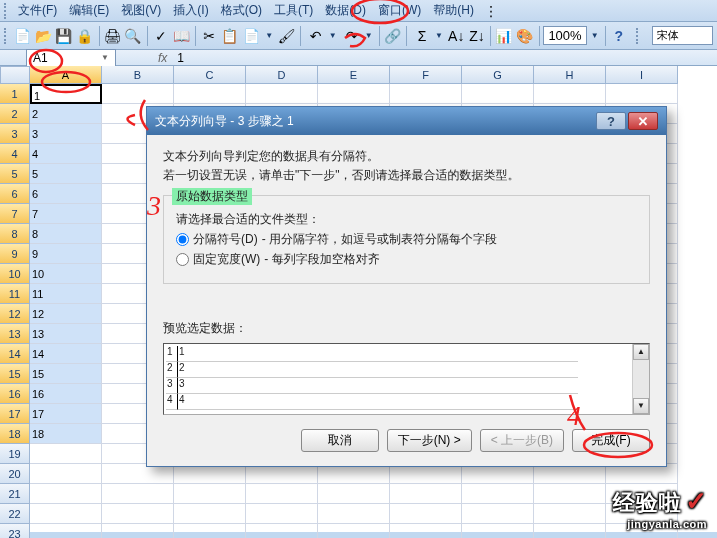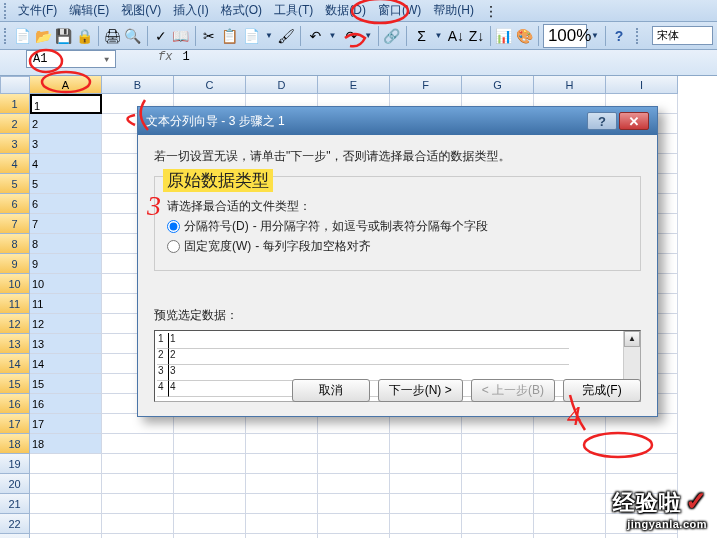--- a/index.html
+++ b/index.html
@@ -61,39 +61,38 @@
     .tb-dropdown {
       display: flex;
       align-items: center;
     }
     .tb-arrow { font-size: 8px; color: #1a3e6e; padding: 0 2px; }
     .zoom-box {
       background: white;
       border: 1px solid #7a96b8;
       padding: 1px 4px;
       width: 44px;
-      font-size: 17px;
+      font-size: 13px;
     }
     .font-box {
       background: white;
       border: 1px solid #7a96b8;
       padding: 1px 4px;
       width: 70px;
       font-size: 11px;
       margin-left: 6px;
     }
     
     
     .formula-row {
       background: linear-gradient(#e8f0fa, #d6e5f5);
-      height: 26px;
-      display: flex;
-      align-items: flex-start;
+      height: 16px;
+      display: flex;
+      align-items: center;
       border-bottom: 1px solid #8ba8c8;
-      font-family: Liberation Mono, monospace;
     }
     .name-box {
       background: white;
       border: 1px solid #7a96b8;
       width: 90px;
       height: 18px;
       margin-left: 26px;
       padding: 1px 6px;
       display: flex;
       align-items: center;
@@ -177,24 +176,24 @@
       border: 2px solid #000;
       background: white;
     }
     .cell.selcol {
       background: #cfe2f8;
     }
     
     
     .dialog {
       position: absolute;
-      left: 137px;
+      left: 146px;
       top: 106px;
       width: 521px;
-      height: 311px;
+      height: 361px;
       background: #f0f0f0;
       border: 1px solid #4a75a8;
       box-shadow: 6px 6px 10px rgba(0,0,0,0.35);
     }
     .dlg-title {
       height: 28px;
       background: linear-gradient(#6fa3d8, #3d6fa5);
       color: white;
       display: flex;
       align-items: center;
@@ -232,22 +231,22 @@
       font-size: 12px;
       color: #222;
     }
     .dlg-msg { margin-bottom: 10px; line-height: 1.6; }
     .fieldset {
       border: 1px solid #ccc;
       padding: 8px 12px 12px;
       margin-bottom: 14px;
     }
     .fieldset-legend {
-      font-size: 17px;
-      background: #fde047;
+      font-size: 12px;
+      background: #86efac;
       padding: 0 4px;
       margin-left: -4px;
       position: relative;
       top: -16px;
       display: inline-block;
     }
     .fieldset-inner { margin-top: -10px; }
     .radio-row {
       display: flex;
       align-items: center;
@@ -735,20 +734,21 @@
 <div class="dialog">
   <div class="dlg-title">
     <span class="dlg-title-text">文本分列向导 - 3 步骤之 1</span>
     <div class="dlg-ctrls">
       <div class="dlg-ctrl dlg-help">?</div>
       <div class="dlg-ctrl dlg-close">✕</div>
     </div>
   </div>
   <div class="dlg-body">
     <div class="dlg-msg">
+      <div>文本分列向导判定您的数据具有分隔符。</div>
       <div>若一切设置无误，请单击"下一步"，否则请选择最合适的数据类型。</div>
     </div>
     <div class="fieldset">
       <span class="fieldset-legend">原始数据类型</span>
       <div class="fieldset-inner">
         <div>请选择最合适的文件类型：</div>
         <div class="radio-row">
           <input type="radio" checked="" style="">
           <span>分隔符号(D)</span>
           <span>- 用分隔字符，如逗号或制表符分隔每个字段</span>

